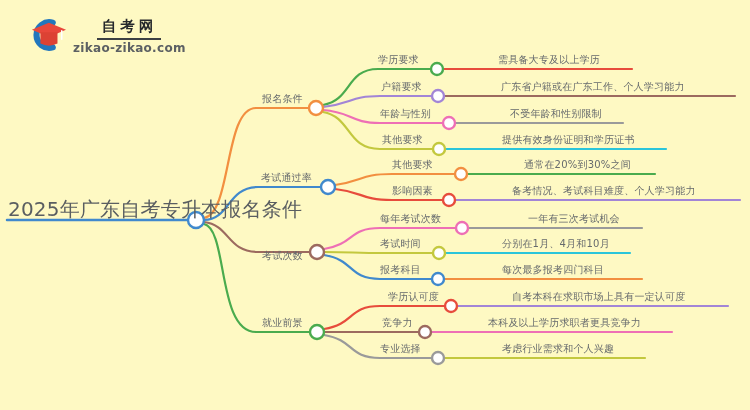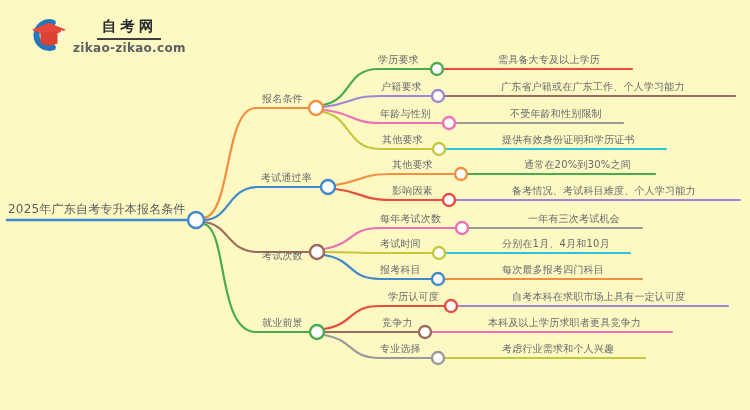--- a/index.html
+++ b/index.html
@@ -6,21 +6,21 @@
   .canvas {
     position:relative; width:750px; height:410px; background:#fef9c3;
     overflow:hidden; font-family:"DejaVu Sans","Liberation Sans",sans-serif;
   }
   .links { position:absolute; left:0; top:0; }
   .label {
     position:absolute; white-space:nowrap; color:#666a6d;
     font-size:10px; line-height:15px; letter-spacing:0.2px;
   }
   .l1 { font-size:10px; }
-  .root-label { font-size:12px; line-height:17px; color:#5a5e61; }
+  .root-label { font-size:20px; line-height:17px; color:#5a5e61; }
   .logo { position:absolute; left:29px; top:17px; display:flex; align-items:center; }
   .logo-icon { width:38px; height:36px; }
   .logo-text { margin-left:6px; display:flex; flex-direction:column; align-items:center; }
   .logo-title { font-size:14.5px; font-weight:bold; color:#26292c; letter-spacing:4px; }
   .logo-divider { width:64px; height:1.5px; background:#3c4043; margin-top:2px; }
   .logo-domain { font-size:12px; color:#5c6063; letter-spacing:0.3px; margin-top:1px;font-weight:bold; }
 </style>
 </head>
 <body>
 

